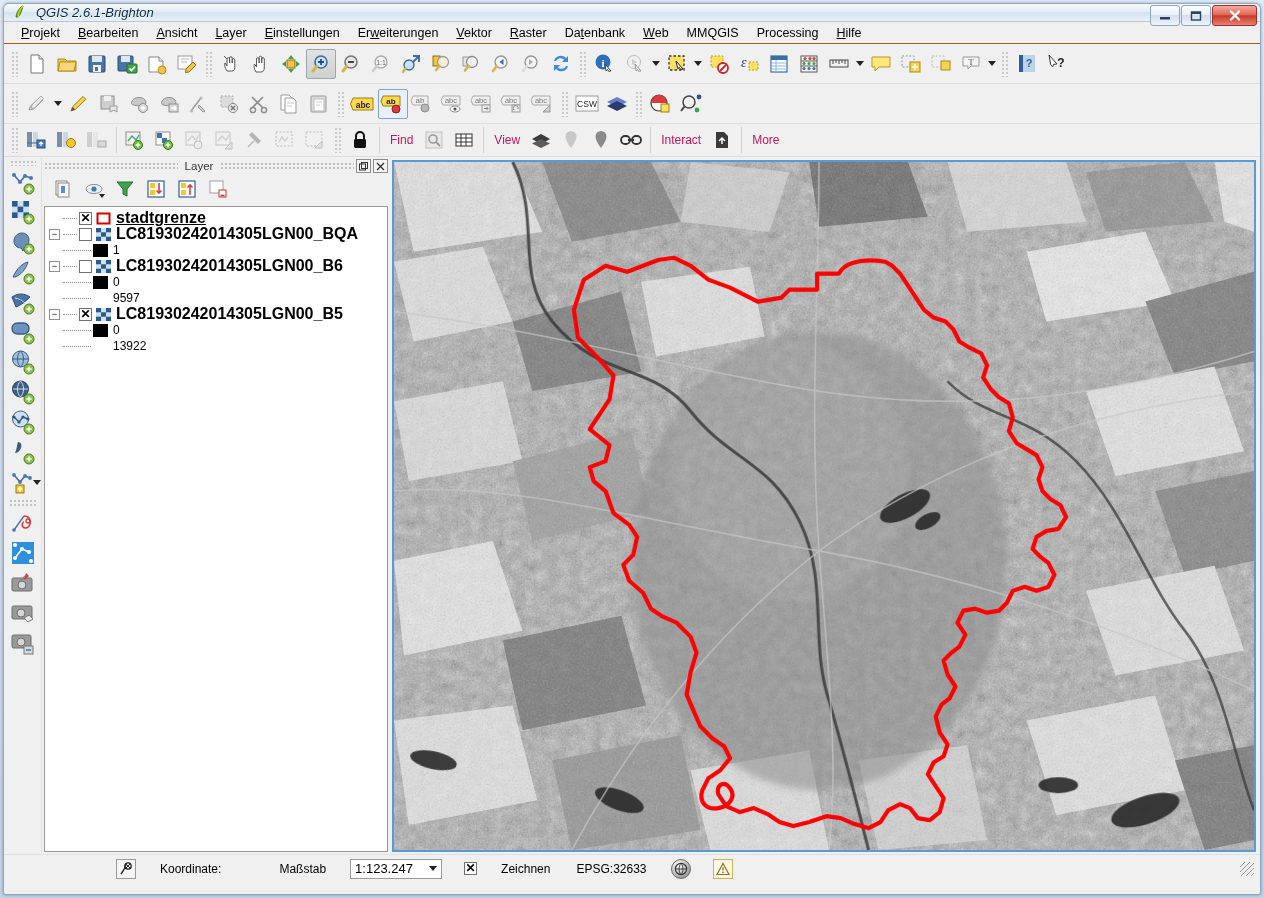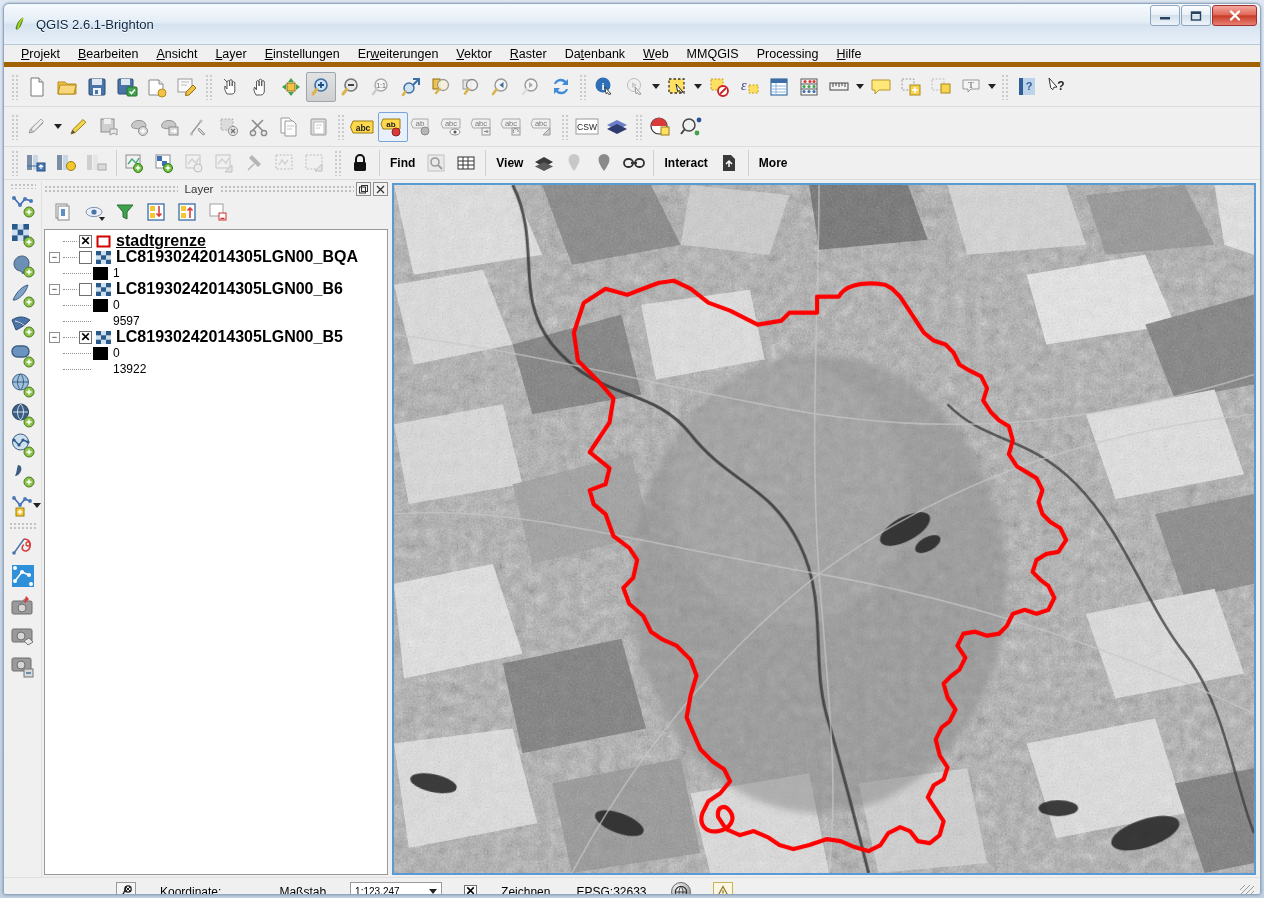--- a/index.html
+++ b/index.html
@@ -19,26 +19,27 @@
   
   .win-outer {
     position:absolute; left:3px; top:3px; width:1258px; height:892px;
     border:1px solid #8fa9c4;
     border-radius:6px 6px 3px 3px;
     background:#f0f0f0;
     box-shadow:0 0 3px rgba(0,0,0,.35);
     overflow:hidden;
   }
   .titlebar {
-    height:41px;
+    height:18px;
     background: linear-gradient(180deg,#f6fafd 0%, #e4edf6 45%, #d6e3f0 52%, #e8f0f8 100%);
     border-bottom:1px solid #b6c8da;
     display:flex; align-items:center;
     position:relative;
     border-radius:5px 5px 0 0;
+    font-style:italic;
   }
   .title-icon { width:17px; height:17px; margin-left:8px; position:relative; }
   .title-text {
     margin-left:7px; font-size:13px; color:#0b2744;
     text-shadow:0 1px 0 #fff;
     font-family:"Liberation Sans", sans-serif;
   }
   .winbtns { position:absolute; right:3px; top:1px; display:flex; gap:1px; }
   .wb {
     width:30px; height:21px;
@@ -53,21 +54,21 @@
     border-color:#a03030;
     background:linear-gradient(180deg,#f4a9a0 0%,#e06a5a 45%,#c93c28 52%,#e88072 100%);
   }
   .wb svg { display:block; }
 
   
   .menubar {
     height:22px; display:flex; align-items:center;
     background:#f0f0f0;
     padding-left:8px;
-    border-bottom:5px solid #a16207;
+    border-bottom:1px solid #a16207;
   }
   .menu-item {
     padding:2px 9px; font-size:12.5px; color:#000; cursor:default;
     white-space:nowrap;
   }
   .menu-item u { text-decoration:underline; }
 
   
   .toolbars { background:#f0f0f0; padding-bottom:1px; }
   .tbrow {
@@ -95,21 +96,21 @@
     border-left:4px solid transparent; border-right:4px solid transparent;
     border-top:5px solid #222;
   }
   .grip {
     width:8px; height:26px; margin:0 3px;
     background-image: radial-gradient(#c3c3c3 38%, transparent 40%);
     background-size:4px 4px;
     opacity:.85;
   }
   .tsep { width:1px; height:26px; background:#d0d0d0; margin:0 4px; }
-  .tb-text { font-size:12px; padding:0 6px; color:#000000; cursor:default;font-weight:bold; }
+  .tb-text { font-size:12px; padding:0 6px; color:#be185d; cursor:default; }
 
   
   .body-area { display:flex; height:696px; background:#f0f0f0; }
 
   .leftdock {
     width:38px; background:#f0f0f0; padding-top:2px;
     display:flex; flex-direction:column; align-items:center;
     border-right:1px solid #e0e0e0;
   }
   .leftdock .grip-h {
@@ -205,21 +206,21 @@
   }
   .sb-label { font-size:12px; padding:0 2px; }
   .sb-input {
     width:300px;height:20px;border:1px solid #9a9a9a;background:#fff;
     display:flex;align-items:center;justify-content:center;font-size:12px;
     cursor:text;
   }
   .sb-spacer { width:10px; }
   .sb-combo {
     width:92px;height:20px;border:1px solid #9a9a9a;background:#fff;
-    display:flex;align-items:center;font-size:10px;padding-left:4px;position:relative;cursor:default;
+    display:flex;align-items:center;font-size:13px;padding-left:4px;position:relative;cursor:default;
   }
   .sb-combo .arrow-btn {
     position:absolute;right:0;top:0;width:17px;height:18px;
     display:flex;align-items:center;justify-content:center;
     background:#fff;
   }
   .sb-combo .arrow-btn::after{
     content:"";width:0;height:0;border-left:4px solid transparent;
     border-right:4px solid transparent;border-top:5px solid #222;
   }

